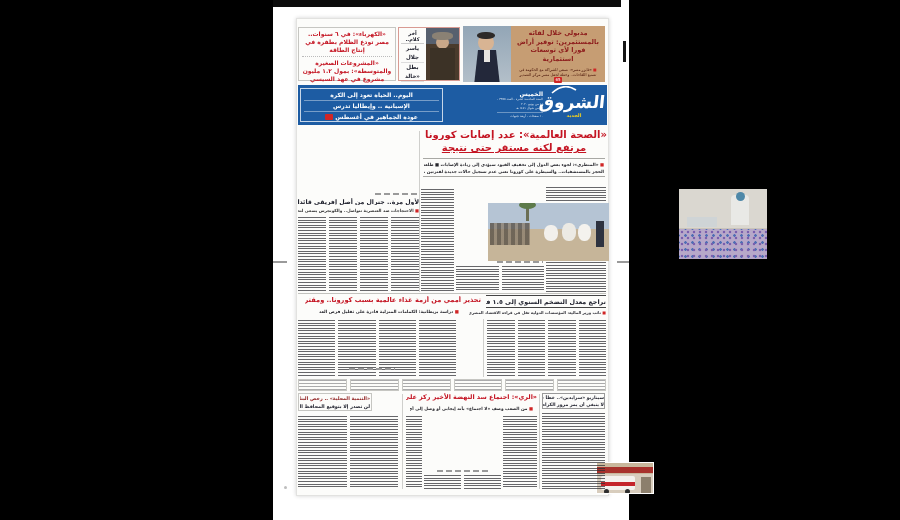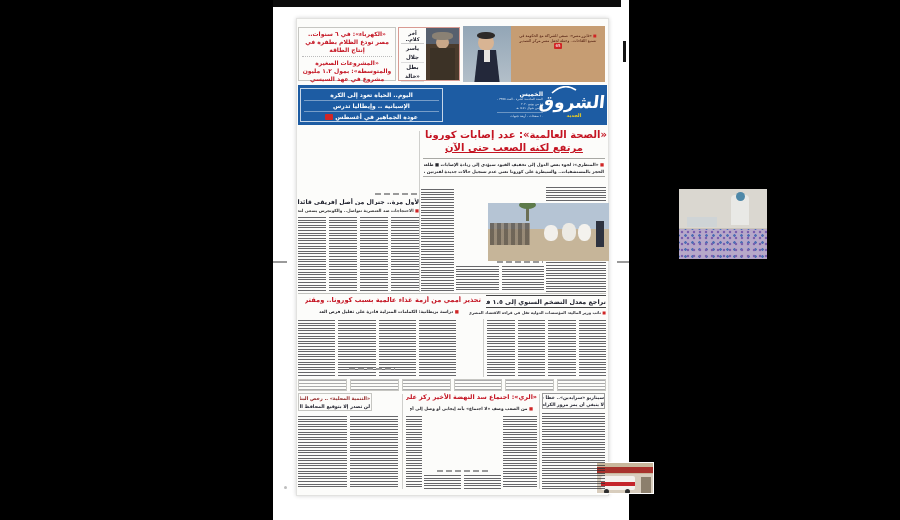--- a/index.html
+++ b/index.html
@@ -65,20 +65,21 @@
       <div class="dark" style="font-size:5px;font-weight:bold;border-bottom:1px solid #ccc;padding-bottom:1px;">آخر كلام..</div>
       <div class="dark" style="font-size:5.5px;font-weight:bold;line-height:9px;border-bottom:1px solid #ddd;">ياسر جلال</div>
       <div class="dark" style="font-size:5.5px;font-weight:bold;line-height:9px;border-bottom:1px solid #ddd;">بطل «خالد</div>
       <div class="dark" style="font-size:5.5px;font-weight:bold;line-height:9px;">بن الوليد»</div>
       <span class="badge">03</span>
     </div>
   </div>
 
   <div class="abs" style="left:166px;top:7px;width:142px;height:56px;background:#c69d73;display:flex;">
     <div style="flex:1;padding:3px 4px;">
+      <div class="maroon" style="font-size:6.5px;line-height:8.5px;font-weight:bold;text-align:center;">مدبولي خلال لقائه بالمستثمرين: توفير أراض فورا لأي توسعات استثمارية</div>
       <div style="font-size:3.8px;line-height:5px;color:#4a1408;margin-top:4px;text-align:center;"><span class="bullet">■ </span><span>«فايزر مصر»: نسعى للشراكة مع الحكومة في تصنيع اللقاحات.. وخطة لجعل مصر مركز التصدير</span> <span class="badge">65</span></div>
     </div>
     <div class="ph" style="width:48px;height:56px;background:linear-gradient(#93a6b6,#b3bfc9);">
       <div class="abs" style="left:15px;top:8px;width:16px;height:17px;border-radius:50%;background:#d8b493;"></div>
       <div class="abs" style="left:14px;top:6px;width:18px;height:7px;border-radius:45%;background:#2d2a28;"></div>
       <div class="abs" style="left:6px;top:24px;width:36px;height:32px;background:#23283a;clip-path:polygon(15% 100%,25% 0,75% 0,85% 100%);"></div>
       <div class="abs" style="left:21px;top:24px;width:6px;height:12px;background:#e8e6e2;"></div>
     </div>
   </div>
 
@@ -97,21 +98,21 @@
     <div class="abs" style="left:245px;top:1px;width:62px;height:38px;">
       <svg class="abs" style="left:8px;top:0;" width="26" height="8" viewBox="0 0 26 8">
           <path d="M1 7 Q 13 -4 25 4" stroke="#ffffff" stroke-width="1.6" fill="none"></path>
         </svg>
       <div style="color:#fff;font-size:17px;font-weight:bold;text-align:center;margin-top:6px;transform:skewX(-6deg);letter-spacing:-1px;">الشروق</div>
       <div style="color:#f3d11f;font-size:5px;font-weight:bold;text-align:center;">الجديد</div>
     </div>
   </div>
 
   <div class="abs nline red" style="left:124px;top:110px;width:186px;font-size:10px;font-weight:bold;">«الصحة العالمية»: عدد إصابات كورونا في مصر</div>
-  <div class="abs nline red" style="left:124px;top:123px;width:186px;font-size:10px;font-weight:bold;text-decoration:underline;">مرتفع لكنه الصعب حتى الآن</div>
+  <div class="abs nline red" style="left:124px;top:123px;width:186px;font-size:10px;font-weight:bold;text-decoration:underline;">مرتفع لكنه مستقر حتى نتيجة</div>
   <div class="abs" style="left:126px;top:139px;width:182px;height:19px;border-top:1px solid #a8a8a4;border-bottom:1px solid #a8a8a4;padding:2px 1px;">
     <div class="nline" style="font-size:4.3px;line-height:7px;font-weight:bold;color:#26262c;"><span class="bullet">■ </span><span>«المنظري»: لجوء بعض الدول إلى تخفيف القيود سيؤدي إلى زيادة الإصابات ■ طلعت: ١٠٪ من إصابات كورونا لا تستدعي</span></div>
     <div class="nline" style="font-size:4.3px;line-height:7px;font-weight:bold;color:#26262c;">الحجز بالمستشفيات.. والسيطرة على كورونا تعني عدم تسجيل حالات جديدة لفترتين من ضعف فترة الحضانة</div>
   </div>
 
   <div class="abs vrule" style="left:122px;top:112px;height:161px;"></div>
 
   <div class="abs tfill" style="left:249px;top:168px;width:60px;height:105px;"></div>
   <div class="abs ph" style="left:159px;top:170px;width:88px;height:70px;background:linear-gradient(#dad7d0 0 55%,#c9c4ba 55% 100%);">
     <div class="abs" style="left:52px;top:6px;width:18px;height:30px;background:#e9e9e6;border-radius:4px 4px 0 0;"></div>

